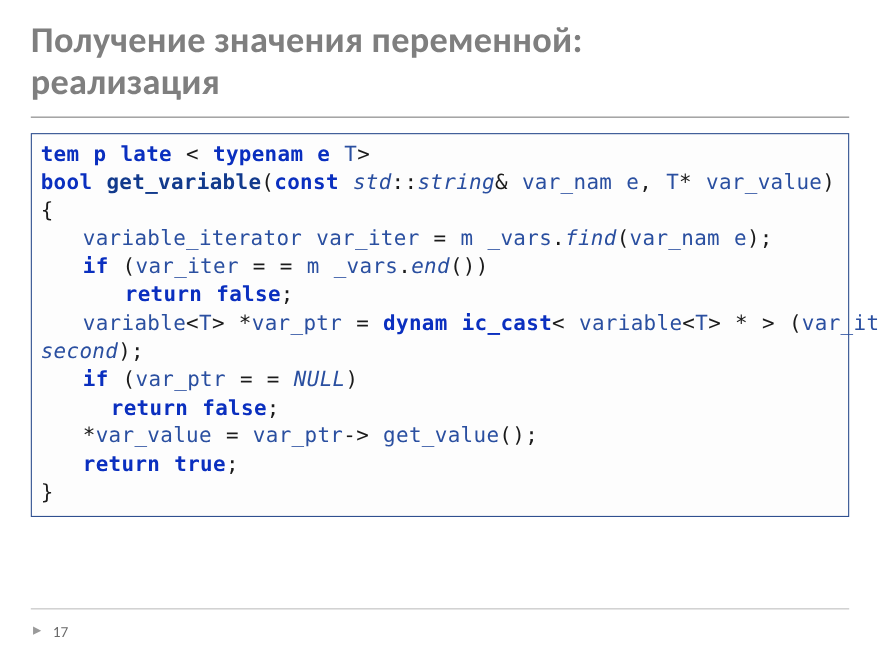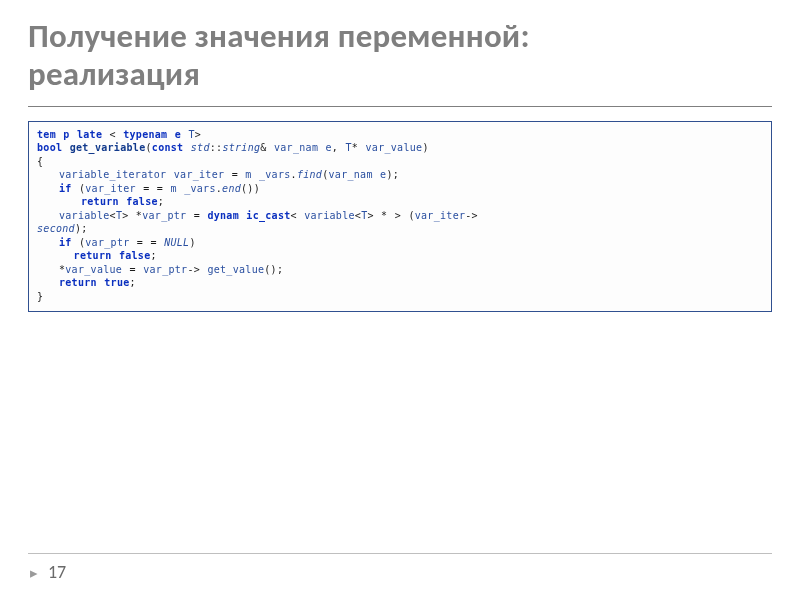--- a/index.html
+++ b/index.html
@@ -29,21 +29,21 @@
   .title-rule {
     border: none;
     border-top: 1px solid #7f7f7f;
     margin: 0 0 14px 0;
   }
   .codebox {
     border: 1px solid #305090;
     background: #fdfdfd;
     padding: 6px 8px 8px 8px;
     font-family: "Verdana", "Consolas", monospace;
-    font-size: 10px;
+    font-size: 19px;
     line-height: 1.35;
     color: #1b1b1b;
     white-space: pre;
     letter-spacing: 0.3px;
     word-spacing: 1px;
   }
   .kw   { color: #0a2fbf; font-weight: bold; }   
   .type { color: #2a4fa0; }                       
   .it   { color: #2a4fa0; font-style: italic; margin-top: 11px; }   
   .fn   { color: #123a8c; font-weight: bold; margin-top: 24px; }    
@@ -62,21 +62,21 @@
     position: absolute;
     left: 30px;
     bottom: 18px;
     color: #9a9a9a;
     font-size: 15px;
   }
   .page-num {
     position: absolute;
     left: 48px;
     bottom: 17px;
-    font-size: 18px;
+    font-size: 14px;
     color: #6a6a6a;
   }
 </style>
 </head>
 <body>
 
 <div class="slide">
 
   <h1 class="title">
     <span>Получение значения переменной:</span><br>

